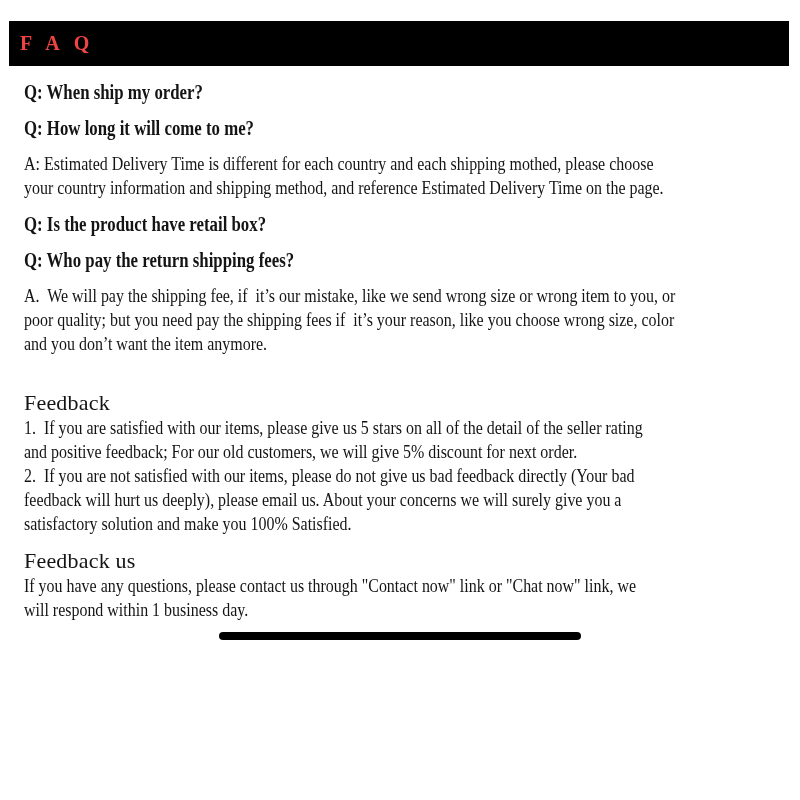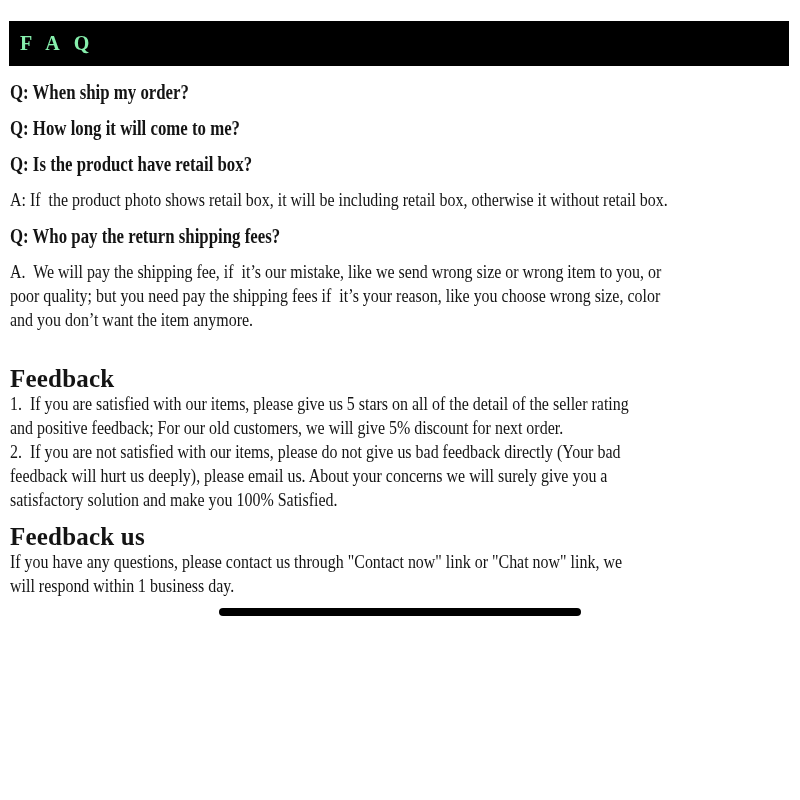--- a/index.html
+++ b/index.html
@@ -11,42 +11,42 @@
     overflow: hidden;
   }
   .topbar {
     background: #000000;
     height: 45px;
     margin: 21px 11px 0 9px;
     display: flex;
     align-items: center;
   }
   .topbar-title {
-    color: #86efac;
+    color: #ef4444;
     font-weight: bold;
     font-size: 20px;
     letter-spacing: 5px;
     padding-left: 11px;
     white-space: pre;
   }
-  .content { padding-left: 10px; }
+  .content { padding-left: 24px; }
   .line {
     white-space: pre;
     line-height: 24px;
     font-size: 19px;
     transform: scaleX(0.84);
     transform-origin: 0 50%;
   }
   .q {
     font-weight: bold;
     font-size: 20px;
   }
   .heading {
-    font-weight: bold;
-    font-size: 25px;
+    font-weight: normal;
+    font-size: 22px;
     line-height: 26px;
     letter-spacing: 0.2px;
   }
   .mt8  { margin-top: 0; }
   .mt12 { margin-top: 12px; }
   .mt14 { margin-top: 14px; }
   .mt34 { margin-top: 34px; }
   .footer-bar {
     width: 362px;
     height: 8px;
@@ -65,27 +65,28 @@
   </div>
 
   <div class="content">
 
     <div>
       <div class="line q mt14">Q: When ship my order?</div>
     </div>
 
     <div>
       <div class="line q mt12">Q: How long it will come to me?</div>
+      <div class="mt12">
+        <div class="line">A: Estimated Delivery Time is different for each country and each shipping mothed, please choose</div>
+        <div class="line">your country information and shipping method, and reference Estimated Delivery Time on the page.</div>
+      </div>
     </div>
 
     <div>
       <div class="line q mt12">Q: Is the product have retail box?</div>
-      <div class="mt12">
-        <div class="line">A: If  the product photo shows retail box, it will be including retail box, otherwise it without retail box.</div>
-      </div>
     </div>
 
 
     <div>
       <div class="line q mt12">Q: Who pay the return shipping fees?</div>
       <div class="mt12">
         <div class="line">A.  We will pay the shipping fee, if  it’s our mistake, like we send wrong size or wrong item to you, or</div>
         <div class="line">poor quality; but you need pay the shipping fees if  it’s your reason, like you choose wrong size, color</div>
         <div class="line">and you don’t want the item anymore.</div>
       </div>

